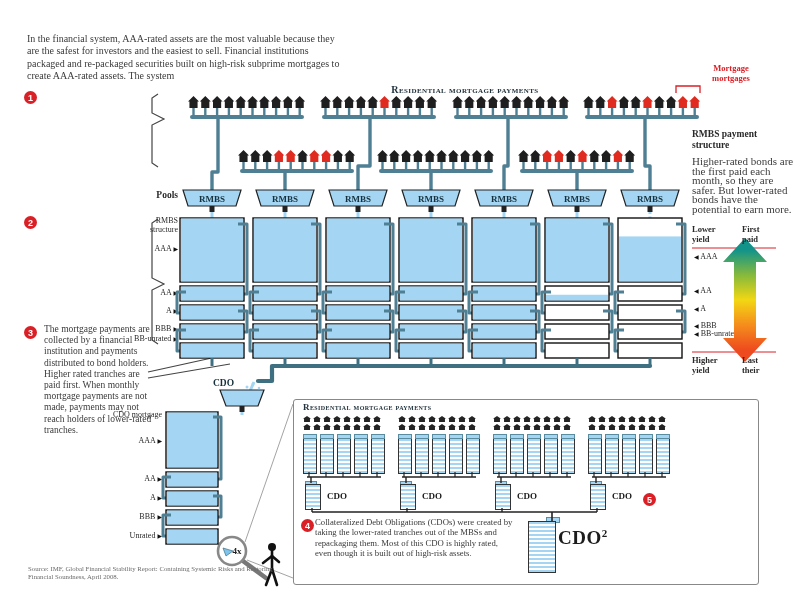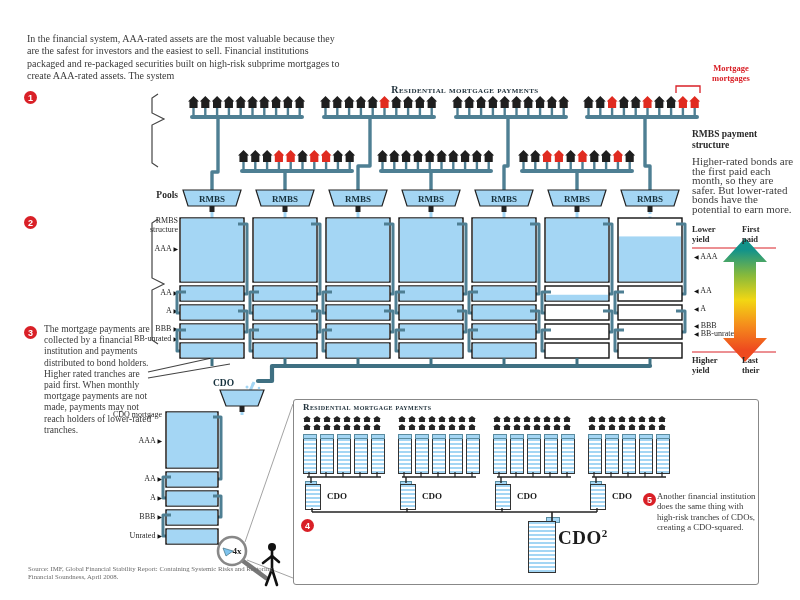--- a/index.html
+++ b/index.html
@@ -385,22 +385,22 @@
   <div class="abs yieldlbl lab" style="left:742px;top:225px;width:34px;">First paid</div>
   <div class="abs yieldlbl lab" style="left:692px;top:356px;width:40px;">Higher yield</div>
   <div class="abs yieldlbl lab" style="left:742px;top:356px;width:34px;">Last their</div>
 
   <div class="abs cdo-funnel-lbl lab">CDO</div>
 
   <div class="abs inset-box"></div>
   <div class="abs smallcaps hdr-inset lab">Residential mortgage payments</div>
 
   <div class="abs num lab" style="left:301px;top:519px;">4</div>
+  <div class="abs stext lab" style="left:315px;top:517px;width:198px;font-size:8.7px;line-height:10.4px;">Collateralized Debt Obligations (CDOs) were created by taking the lower-rated tranches out of the MBSs and repackaging them. Most of this CDO is highly rated, even though it is built out of high-risk assets.</div>
   <div class="abs num lab" style="left:643px;top:493px;">5</div>
-  <div class="abs stext lab" style="left:657px;top:491px;width:104px;font-size:8.7px;line-height:10.4px;">Another financial institution does the same thing with high-risk tranches of CDOs, creating a CDO-squared.</div>
 
   <div class="abs cdo2 lab"><span>CDO</span><sup>2</sup></div>
 
   <div class="abs maglbl lab">4x</div>
 
   <div class="abs src lab">Source: IMF, Global Financial Stability Report: Containing Systemic Risks and Restoring Financial Soundness, April 2008.</div>
 
   <div id="gen-layer">
       <div class="abs house" style="left: 188px; top: 96px;"></div>
       <div class="abs house" style="left: 199.8px; top: 96px;"></div>

